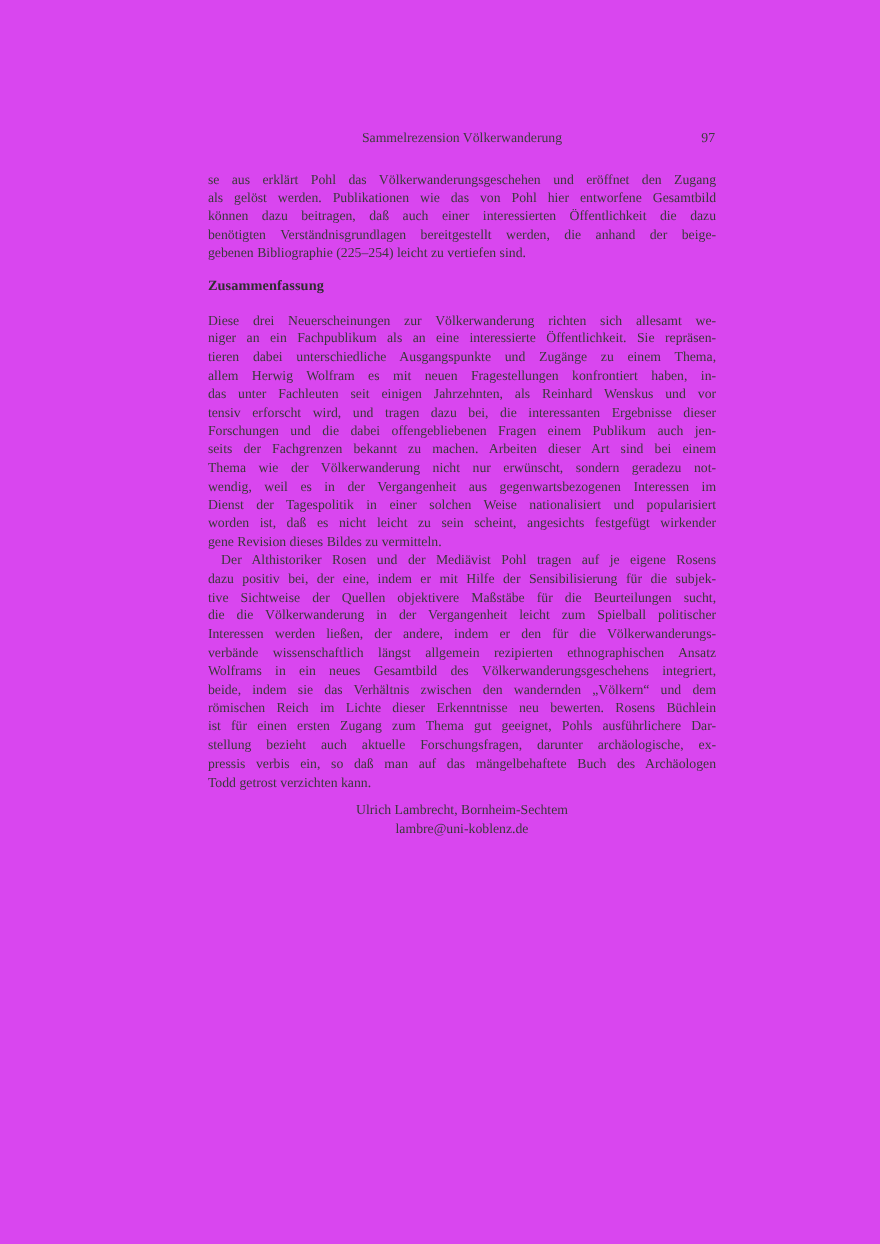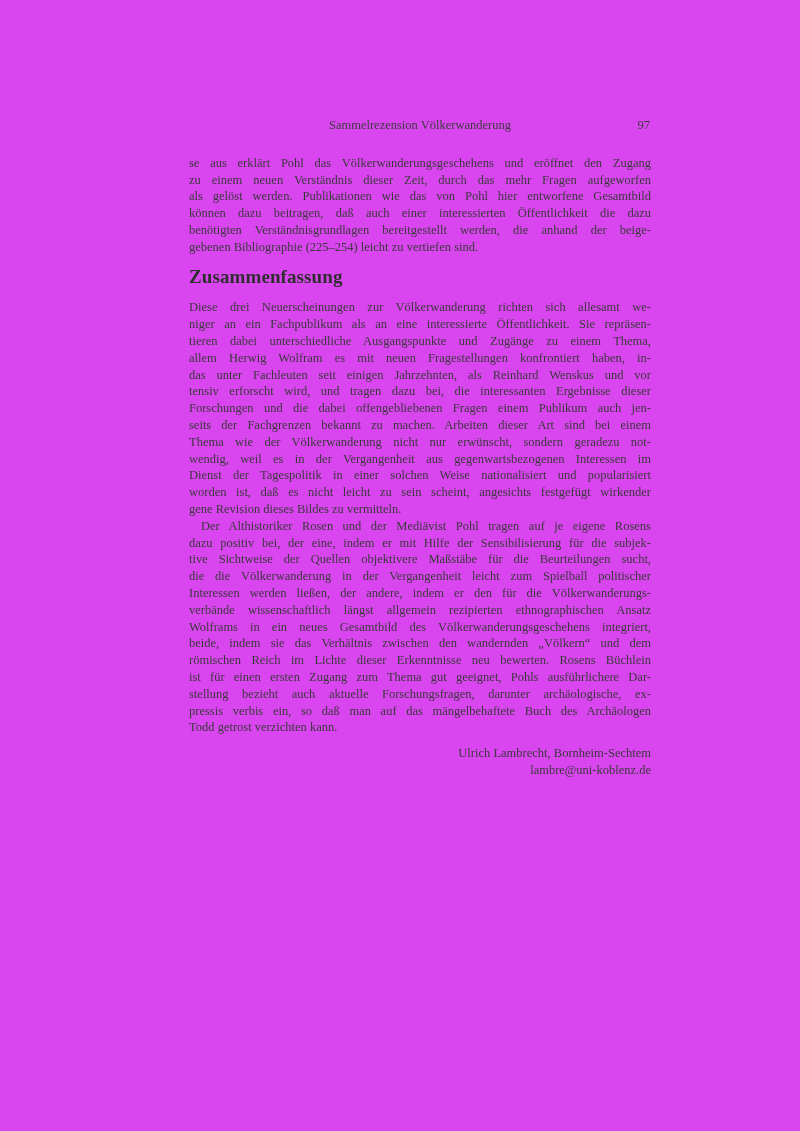--- a/index.html
+++ b/index.html
@@ -26,42 +26,41 @@
     color: #3d3d3d;
   }
   .rh-page { position: absolute; right: 1px; top: 0; }
   .para { text-align: justify; }
   .para .line { text-align: justify; text-align-last: justify; }
   .para .line:last-child { text-align-last: left; }
   .indent-first .line:first-child { text-indent: 12px; }
   .section-heading {
     margin-top: 13px;
     margin-bottom: 14px;
-    font-size: 19px;
+    font-size: 13px;
     font-weight: bold;
     color: #2f2f2f;
     letter-spacing: 0.1px;
   }
   .signature { margin-top: 9px; }
-  .sig-line { text-align: right; }
+  .sig-line { text-align: center; }
 </style>
 </head>
 <body>
 
 <div class="page">
   <div class="column">
 
     <div class="running-header">
       <span class="rh-title">Sammelrezension Völkerwanderung</span>
       <span class="rh-page">97</span>
     </div>
 
     <div class="para">
-        <div class="line">se aus erklärt Pohl das Völkerwanderungsgeschehens und eröffnet den Zugang</div>
-        <div class="line">zu einem neuen Verständnis dieser Zeit, durch das mehr Fragen aufgeworfen</div>
+        <div class="line">se aus erklärt Pohl das Völkerwanderungsgeschehen und eröffnet den Zugang</div>
         <div class="line">als gelöst werden. Publikationen wie das von Pohl hier entworfene Gesamtbild</div>
         <div class="line">können dazu beitragen, daß auch einer interessierten Öffentlichkeit die dazu</div>
         <div class="line">benötigten Verständnisgrundlagen bereitgestellt werden, die anhand der beige-</div>
         <div class="line">gebenen Bibliographie (225–254) leicht zu vertiefen sind.</div>
       </div>
 
     <div class="section-heading">Zusammenfassung</div>
 
     <div class="para">
         <div class="line">Diese drei Neuerscheinungen zur Völkerwanderung richten sich allesamt we-</div>

